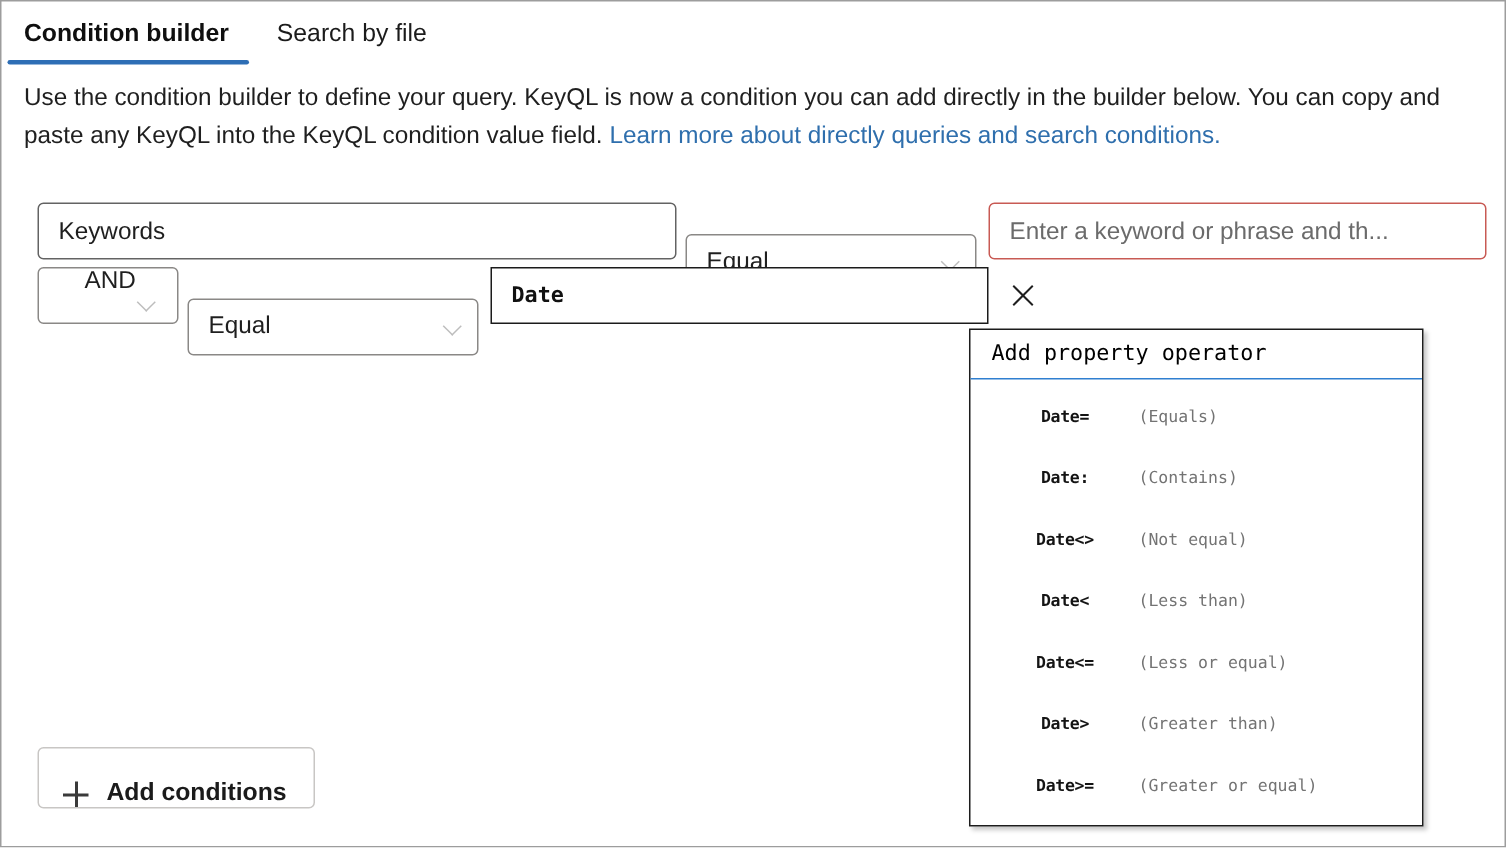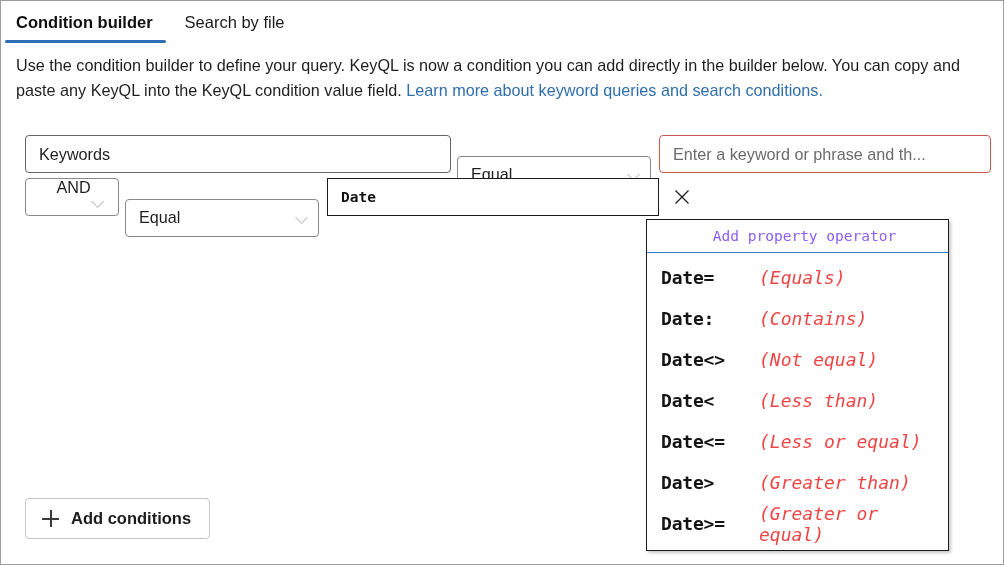--- a/index.html
+++ b/index.html
@@ -164,21 +164,21 @@
     position: absolute;
     left: 24px;
     top: 497px;
     box-sizing: border-box;
     height: 41px;
     padding: 0 18px 0 16px;
     border: 1px solid #c8c6c4;
     border-radius: 4px;
     background: #ffffff;
     display: flex;
-    align-items: center;
+    align-items: flex-end;
     gap: 12px;
     font-size: 16.5px;
     font-weight: bold;
     color: #1b1b1b;
     cursor: pointer;
   }
   .plus {
     position: relative;
     width: 17px;
     height: 17px;
@@ -204,60 +204,60 @@
     box-shadow: 2px 2px 3px rgba(0,0,0,0.22);
     font-family: "DejaVu Sans Mono", monospace;
     z-index: 10;
   }
   .dd-header {
     height: 32px;
     display: flex;
     align-items: center;
     padding-left: 14px;
     font-size: 14.5px;
-    color: #8b5cf6;
+    color: #000000;
     border-bottom: 1.6px solid #2f7fd0;
     cursor: pointer;
-    justify-content: center;
   }
   .dd-list { padding: 4px 0 6px 0; }
   .dd-item {
     height: 41px;
     display: flex;
     align-items: center;
     padding-left: 14px;
     cursor: pointer;
-    font-size: 18px;
+    font-size: 11px;
+    text-align: center;
   }
   .dd-token {
     width: 98px;
     flex: 0 0 auto;
     font-weight: bold;
     color: #141414;
     letter-spacing: -0.2px;
   }
-  .dd-desc { color: #ef4444; font-style: italic; }
+  .dd-desc { color: #737373; }
 </style>
 </head>
 <body>
 
 <div id="page">
 
   <div class="tabbar">
     <div class="tab selected">
       <span>Condition builder</span>
       <span class="tab-underline"></span>
     </div>
     <div class="tab">
       <span>Search by file</span>
     </div>
   </div>
 
   <div class="description">
-    <span>Use the condition builder to define your query. KeyQL is now a condition you can add directly in the builder below. You can copy and paste any KeyQL into the KeyQL condition value field. </span><span class="link">Learn more about keyword queries and search conditions.</span>
+    <span>Use the condition builder to define your query. KeyQL is now a condition you can add directly in the builder below. You can copy and paste any KeyQL into the KeyQL condition value field. </span><span class="link">Learn more about directly queries and search conditions.</span>
   </div>
 
   <div class="rows">
 
     <div class="row">
       <div class="ctl strong field-prop">
         <span class="txt">Keywords</span>
       </div>
       <div class="ctl field-op">
         <span class="txt">Equal</span>

